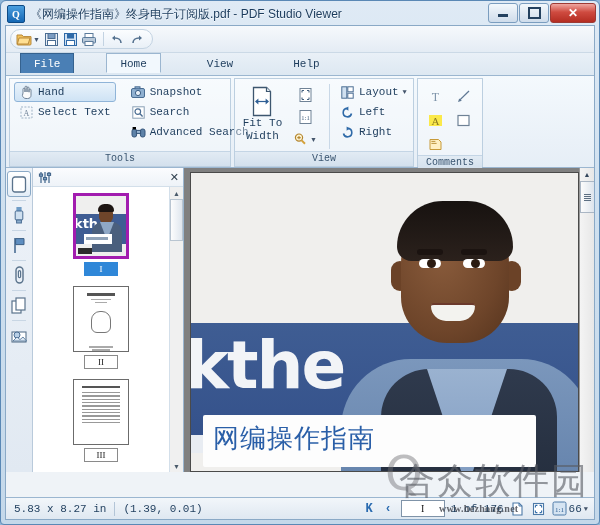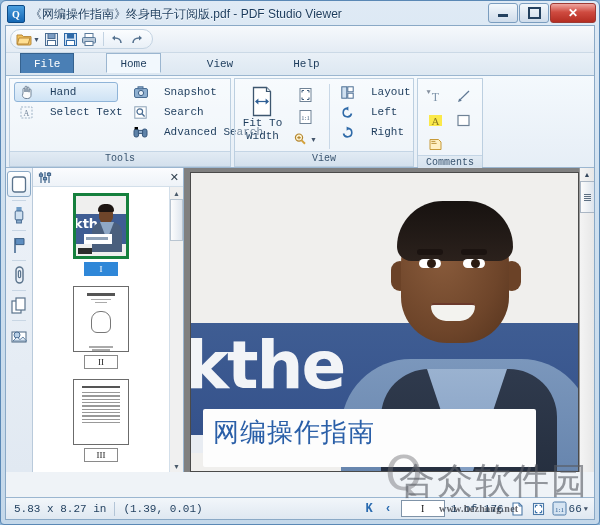--- a/index.html
+++ b/index.html
@@ -117,21 +117,21 @@
   .grp-body{display:flex;flex:1;padding:3px 4px 0 4px;}
   .grp-title{
     text-align:center;font-size:10px;color:#3a5570;
     background:linear-gradient(180deg,#e2ebf4,#d3e0ed);
     border-top:1px solid #c4d5e5;
     height:14px;line-height:14px;
     font-family:"Liberation Mono", monospace;
   }
   .col{display:flex;flex-direction:column;justify-content:flex-start;}
   .ritem{
-    display:flex;align-items:center;gap:16px;
+    display:flex;align-items:center;gap:4px;
     padding:2px 4px;border:1px solid transparent;border-radius:3px;
     font-size:11px;color:#1d3c5c;white-space:nowrap;
     font-family:"Liberation Mono", monospace;
     height:20px;box-sizing:border-box;
   }
   .ritem.sel{
     border:1px solid #8fb4d8;border-radius:3px;
     background:linear-gradient(180deg,#eaf3fb,#cfe3f5);
   }
   .ico{width:15px;height:15px;flex:0 0 auto;display:flex;align-items:center;justify-content:center;}
@@ -171,21 +171,21 @@
     height:18px;display:flex;align-items:center;justify-content:space-between;
     padding:0 4px;border-bottom:1px solid #d3dfea;
     background:linear-gradient(180deg,#fbfcfe,#eef3f8);
   }
   .tp-body{flex:1;position:relative;background:#ffffff;overflow:hidden;display:flex;}
   .tp-scroll{flex:1;padding-top:6px;display:flex;flex-direction:column;align-items:center;}
   .thumb{
     width:56px;height:74px;background:#fff;border:1px solid #6b6b6b;
     box-sizing:border-box;overflow:hidden;position:relative;
   }
-  .thumb.sel{border:3px solid #15803d;}
+  .thumb.sel{border:3px solid #a21caf;}
   .thumb-label{
     margin:3px 0 10px;font-size:9px;color:#222;text-align:center;
     min-width:22px;padding:1px 5px;border:1px solid #8a8a8a;background:#fff;
     font-family:"Liberation Serif", serif;
   }
   .thumb-label.sel{background:#2f87d8;color:#fff;border-color:#2f87d8;}
   .tp-sb{
     width:13px;background:#f0f0f0;border-left:1px solid #d3dfea;
     display:flex;flex-direction:column;justify-content:space-between;align-items:center;
   }
@@ -245,21 +245,21 @@
     background:linear-gradient(180deg,#2f3a4d,#222b3a);
     border-radius:48px 48px 0 0;
   }
   .shirt-v{
     position:absolute;left:236px;top:196px;width:80px;height:120px;
     background:linear-gradient(180deg,#9ab2d0,#7e9ac0);
     clip-path:polygon(50% 100%,0 0,100% 0);
   }
   .mic{position:absolute;left:214px;top:246px;width:7px;height:7px;background:#1c1c1c;border-radius:50%;}
   .banner{
-    position:absolute;left:12px;bottom:4px;right:42px;height:58px;
+    position:absolute;left:12px;bottom:4px;right:42px;height:52px;
     background:#fdfdfd;border-radius:2px;
   }
   .banner-text{
     position:absolute;left:10px;top:6px;
     font-size:26px;color:#2a5fa8;letter-spacing:1px;
     font-family:"DejaVu Sans", sans-serif;
   }
   .pv-sb{
     width:14px;background:linear-gradient(90deg,#f4f4f4,#e7e7e7);
     border-left:1px solid #9a9a9a;

